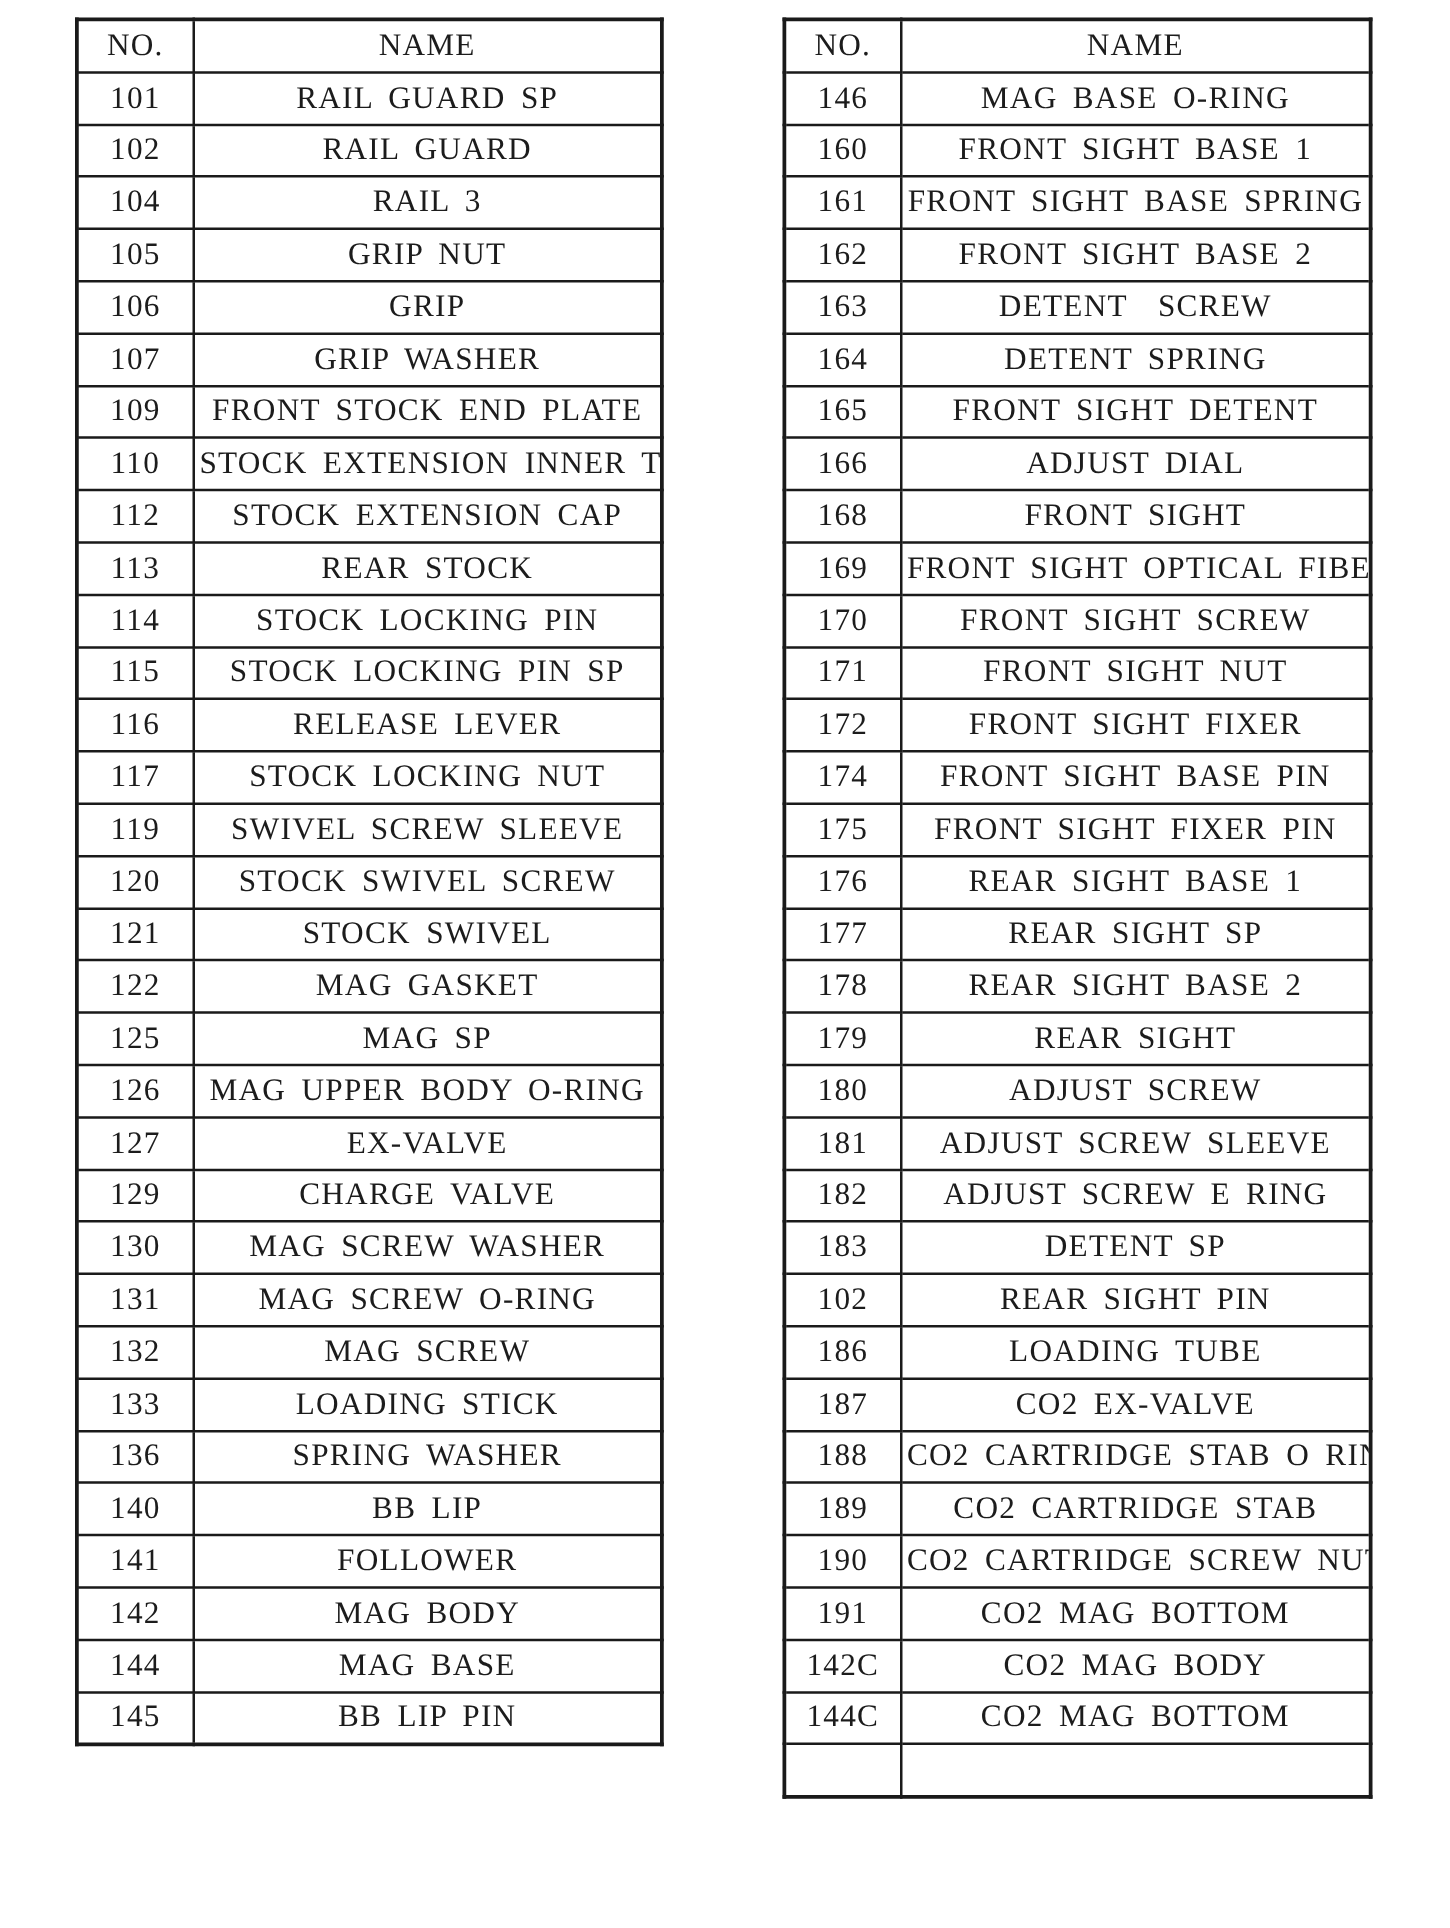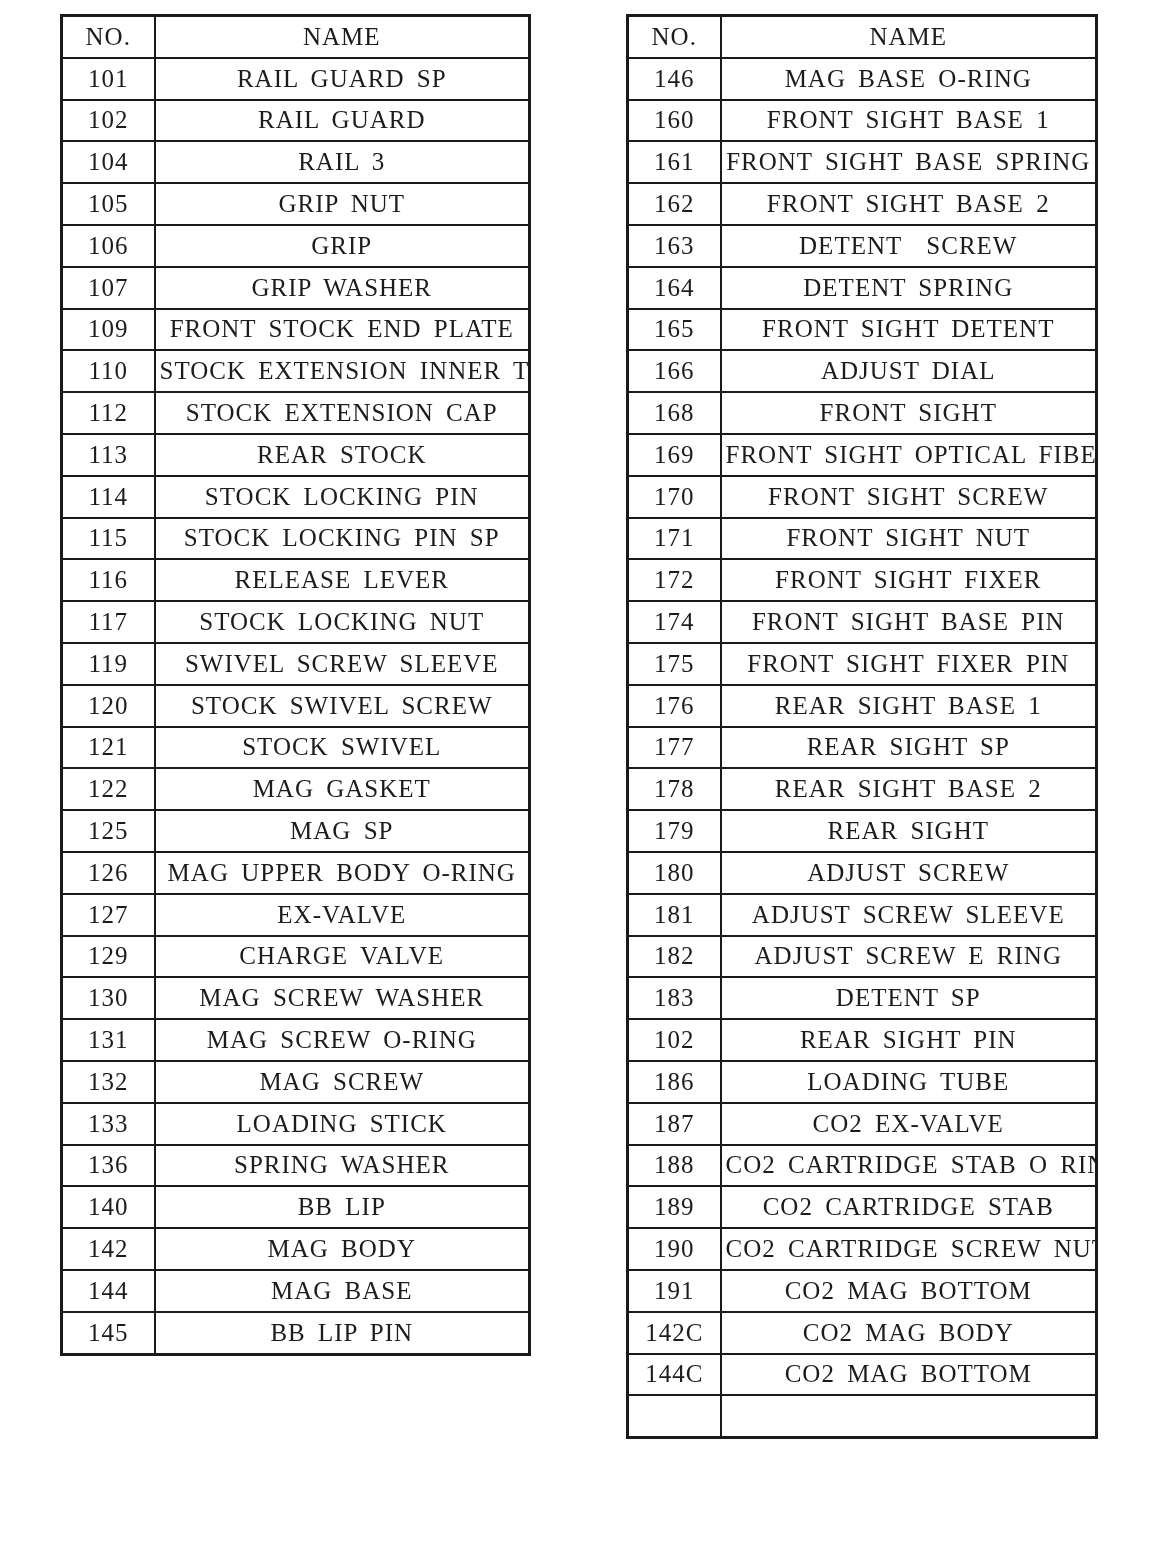--- a/index.html
+++ b/index.html
@@ -163,20 +163,24 @@
       </tr>
       <tr>
         <td>136</td>
         <td>SPRING WASHER</td>
       </tr>
       <tr>
         <td>140</td>
         <td>BB LIP</td>
       </tr>
       <tr>
+        <td>141</td>
+        <td>FOLLOWER</td>
+      </tr>
+      <tr>
         <td>142</td>
         <td>MAG BODY</td>
       </tr>
       <tr>
         <td>144</td>
         <td>MAG BASE</td>
       </tr>
       <tr>
         <td>145</td>
         <td>BB LIP PIN</td>

